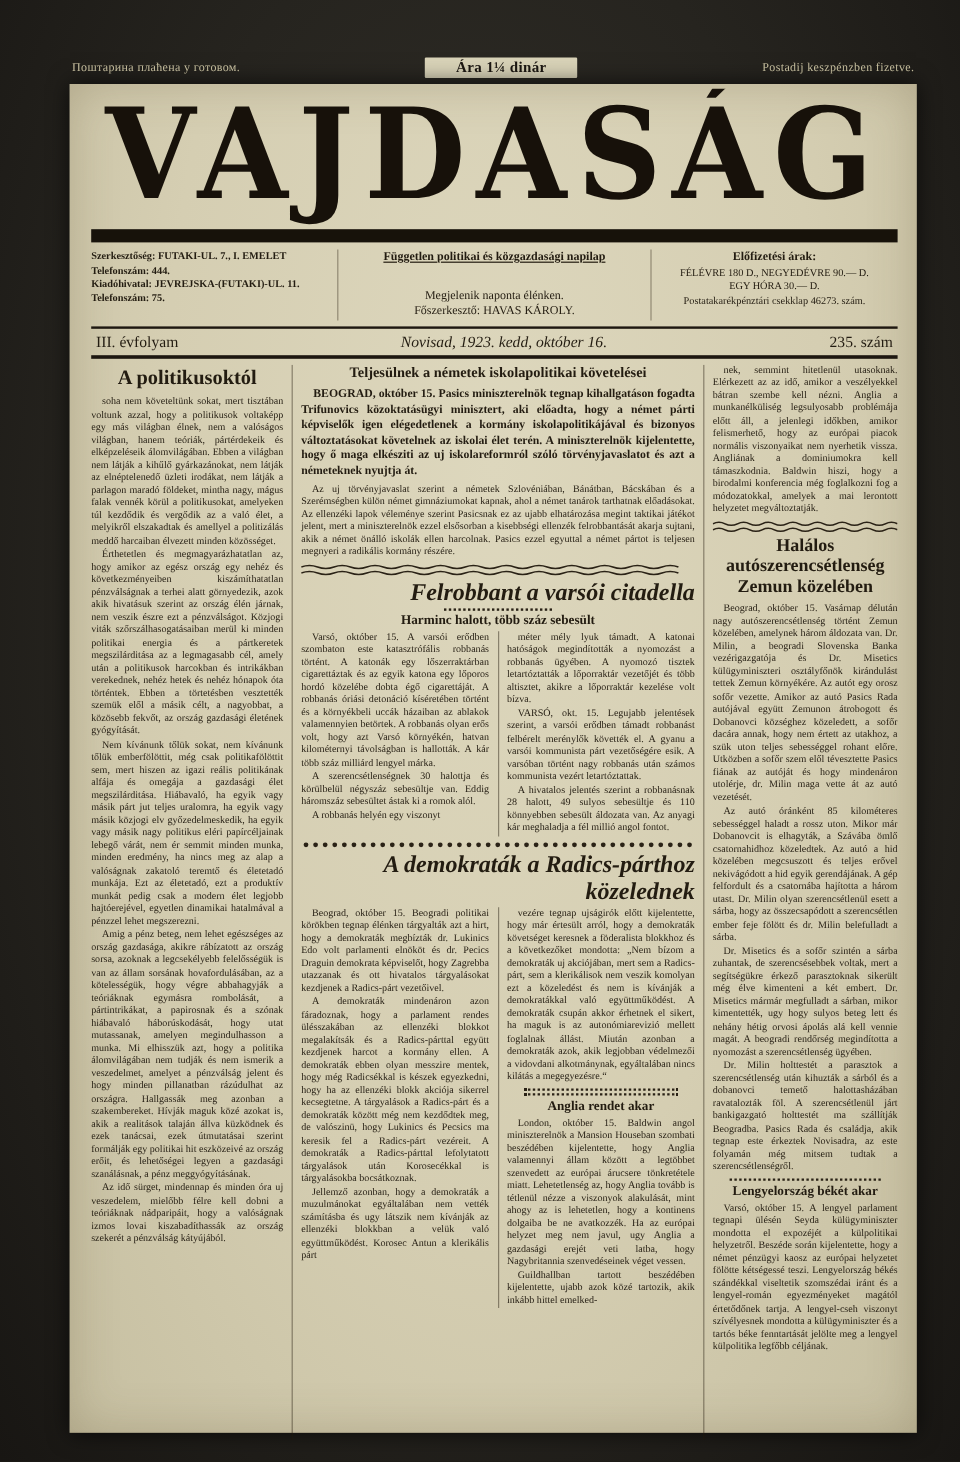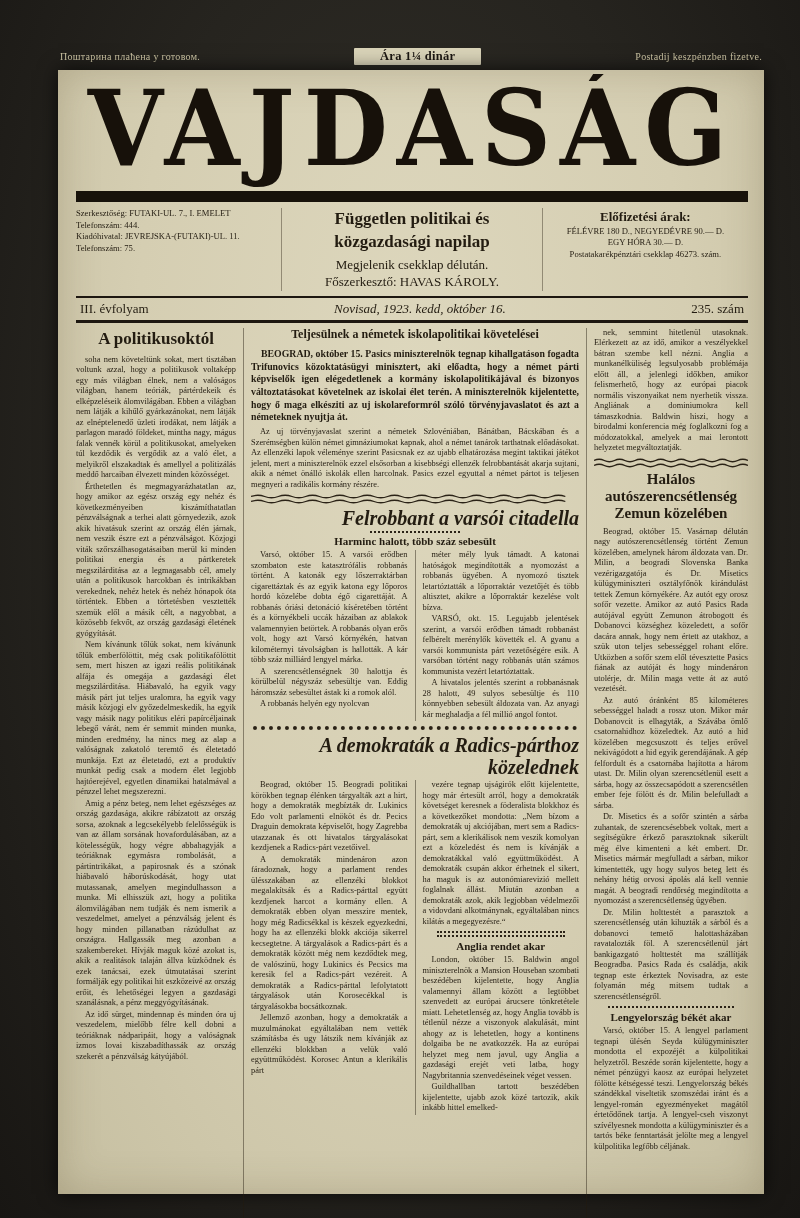--- a/index.html
+++ b/index.html
@@ -11,25 +11,25 @@
   .price-chip{background:#d9d3b8;color:#1c1712;font-weight:bold;font-size:12.5px;padding:1px 26px;border-radius:1px;}
   .paper{position:absolute;left:58px;right:36px;top:70px;bottom:24px;
          background:radial-gradient(ellipse at 50% 28%, #ddd7bd 0%, #d5ceb2 55%, #c6bfa1 100%);
          box-shadow:0 0 18px rgba(0,0,0,.7), inset 0 0 40px rgba(90,75,45,.25);
          padding:4px 16px 8px 18px;box-sizing:border-box;color:#231c11;}
   .masthead{font-family:"DejaVu Serif", serif;font-weight:bold;text-align:center;color:#17110a;
             font-size:97px;line-height:1.04;letter-spacing:9px;transform:scaleY(1.08);transform-origin:top;
             height:112px;overflow:hidden;}
   .masthead-bar{height:11px;background:#17120a;margin:5px 0 4px;}
   .info-row{display:flex;align-items:stretch;font-size:8.6px;line-height:1.35;padding:2px 0 3px;}
-  .info-left{width:31%;}
+  .info-left{width:31%;font-weight:bold;}
   .info-center{width:38%;text-align:center;border-left:1px solid rgba(40,30,15,.4);border-right:1px solid rgba(40,30,15,.4);padding:0 4px;}
   .info-right{width:31%;text-align:center;}
-  .info-main{font-size:17px;font-weight:bold;margin-bottom:2px;}
-  .info-sub{font-size:13px;}
+  .info-main{font-size:10px;font-weight:bold;margin-bottom:18px;text-decoration:underline;}
+  .info-sub{font-size:10px;}
   .info-sub.b{font-weight:bold;}
   .info-line{white-space:nowrap;overflow:hidden;}
   .info-line.r{text-align:center;}
   .dateline{display:flex;justify-content:space-between;align-items:center;
             border-top:2px solid #1d1710;border-bottom:3px solid #1d1710;
             font-weight:normal;font-size:13px;padding:3px 4px;margin-top:2px;}
   .dateline .dl-c{font-style:italic;}
   .body-grid{display:flex;margin-top:5px;height:896px;overflow:hidden;}
   .col1{width:160px;flex:none;padding-right:7px;border-right:1px solid rgba(35,27,14,.45);}
   .mid{flex:1;padding:0 7px;min-width:0;}
@@ -70,21 +70,21 @@
 
     <div class="info-row">
       <div class="info-left">
           <div class="info-line">Szerkesztőség: FUTAKI-UL. 7., I. EMELET</div>
           <div class="info-line">Telefonszám: 444.</div>
           <div class="info-line">Kiadóhivatal: JEVREJSKA-(FUTAKI)-UL. 11.</div>
           <div class="info-line">Telefonszám: 75.</div>
         </div>
       <div class="info-center">
         <div class="info-main">Független politikai és közgazdasági napilap</div>
-        <div class="info-sub">Megjelenik csekklap délután.</div>
+        <div class="info-sub">Megjelenik naponta élénken.</div>
         <div class="info-sub">Főszerkesztő: HAVAS KÁROLY.</div>
       </div>
       <div class="info-right">
         <div class="info-sub b">Előfizetési árak:</div>
         <div>
             <div class="info-line r">FÉLÉVRE 180 D., NEGYEDÉVRE 90.— D.</div>
             <div class="info-line r">EGY HÓRA 30.— D.</div>
             <div class="info-line r">Postatakarékpénztári csekklap 46273. szám.</div>
           </div>
       </div>
@@ -125,21 +125,21 @@
             </svg>
         </div>
 
         <h1 class="h-ital">Felrobbant a varsói citadella</h1>
         <div class="dotline"></div>
         <h3 class="h-sub">Harminc halott, több száz sebesült</h3>
         <div class="twocol">
           <div class="tc left">
               <p class="bp">Varsó, október 15. A varsói erődben szombaton este katasztrófális robbanás történt. A katonák egy lőszerraktárban cigarettáztak és az egyik katona egy lőporos hordó közelébe dobta égő cigarettáját. A robbanás óriási detonáció kíséretében történt és a környékbeli uccák házaiban az ablakok valamennyien betörtek. A robbanás olyan erős volt, hogy azt Varsó környékén, hatvan kilométernyi távolságban is hallották. A kár több száz milliárd lengyel márka.</p>
               <p class="bp">A szerencsétlenségnek 30 halottja és körülbelül négyszáz sebesültje van. Eddig háromszáz sebesültet ástak ki a romok alól.</p>
-              <p class="bp">A robbanás helyén egy nyolcvan</p>
+              <p class="bp">A robbanás helyén egy viszonyt</p>
             </div>
           <div class="tc right">
               <p class="bp">méter mély lyuk támadt. A katonai hatóságok megindították a nyomozást a robbanás ügyében. A nyomozó tisztek letartóztatták a lőporraktár vezetőjét és több altisztet, akikre a lőporraktár kezelése volt bízva.</p>
               <p class="bp">VARSÓ, okt. 15. Legujabb jelentések szerint, a varsói erődben támadt robbanást felbérelt merénylők követték el. A gyanu a varsói kommunista párt vezetőségére esik. A varsóban történt nagy robbanás után számos kommunista vezért letartóztattak.</p>
               <p class="bp">A hivatalos jelentés szerint a robbanásnak 28 halott, 49 sulyos sebesültje és 110 könnyebben sebesült áldozata van. Az anyagi kár meghaladja a fél millió angol fontot.</p>
             </div>
         </div>
 
         <div class="circles"></div>
 

